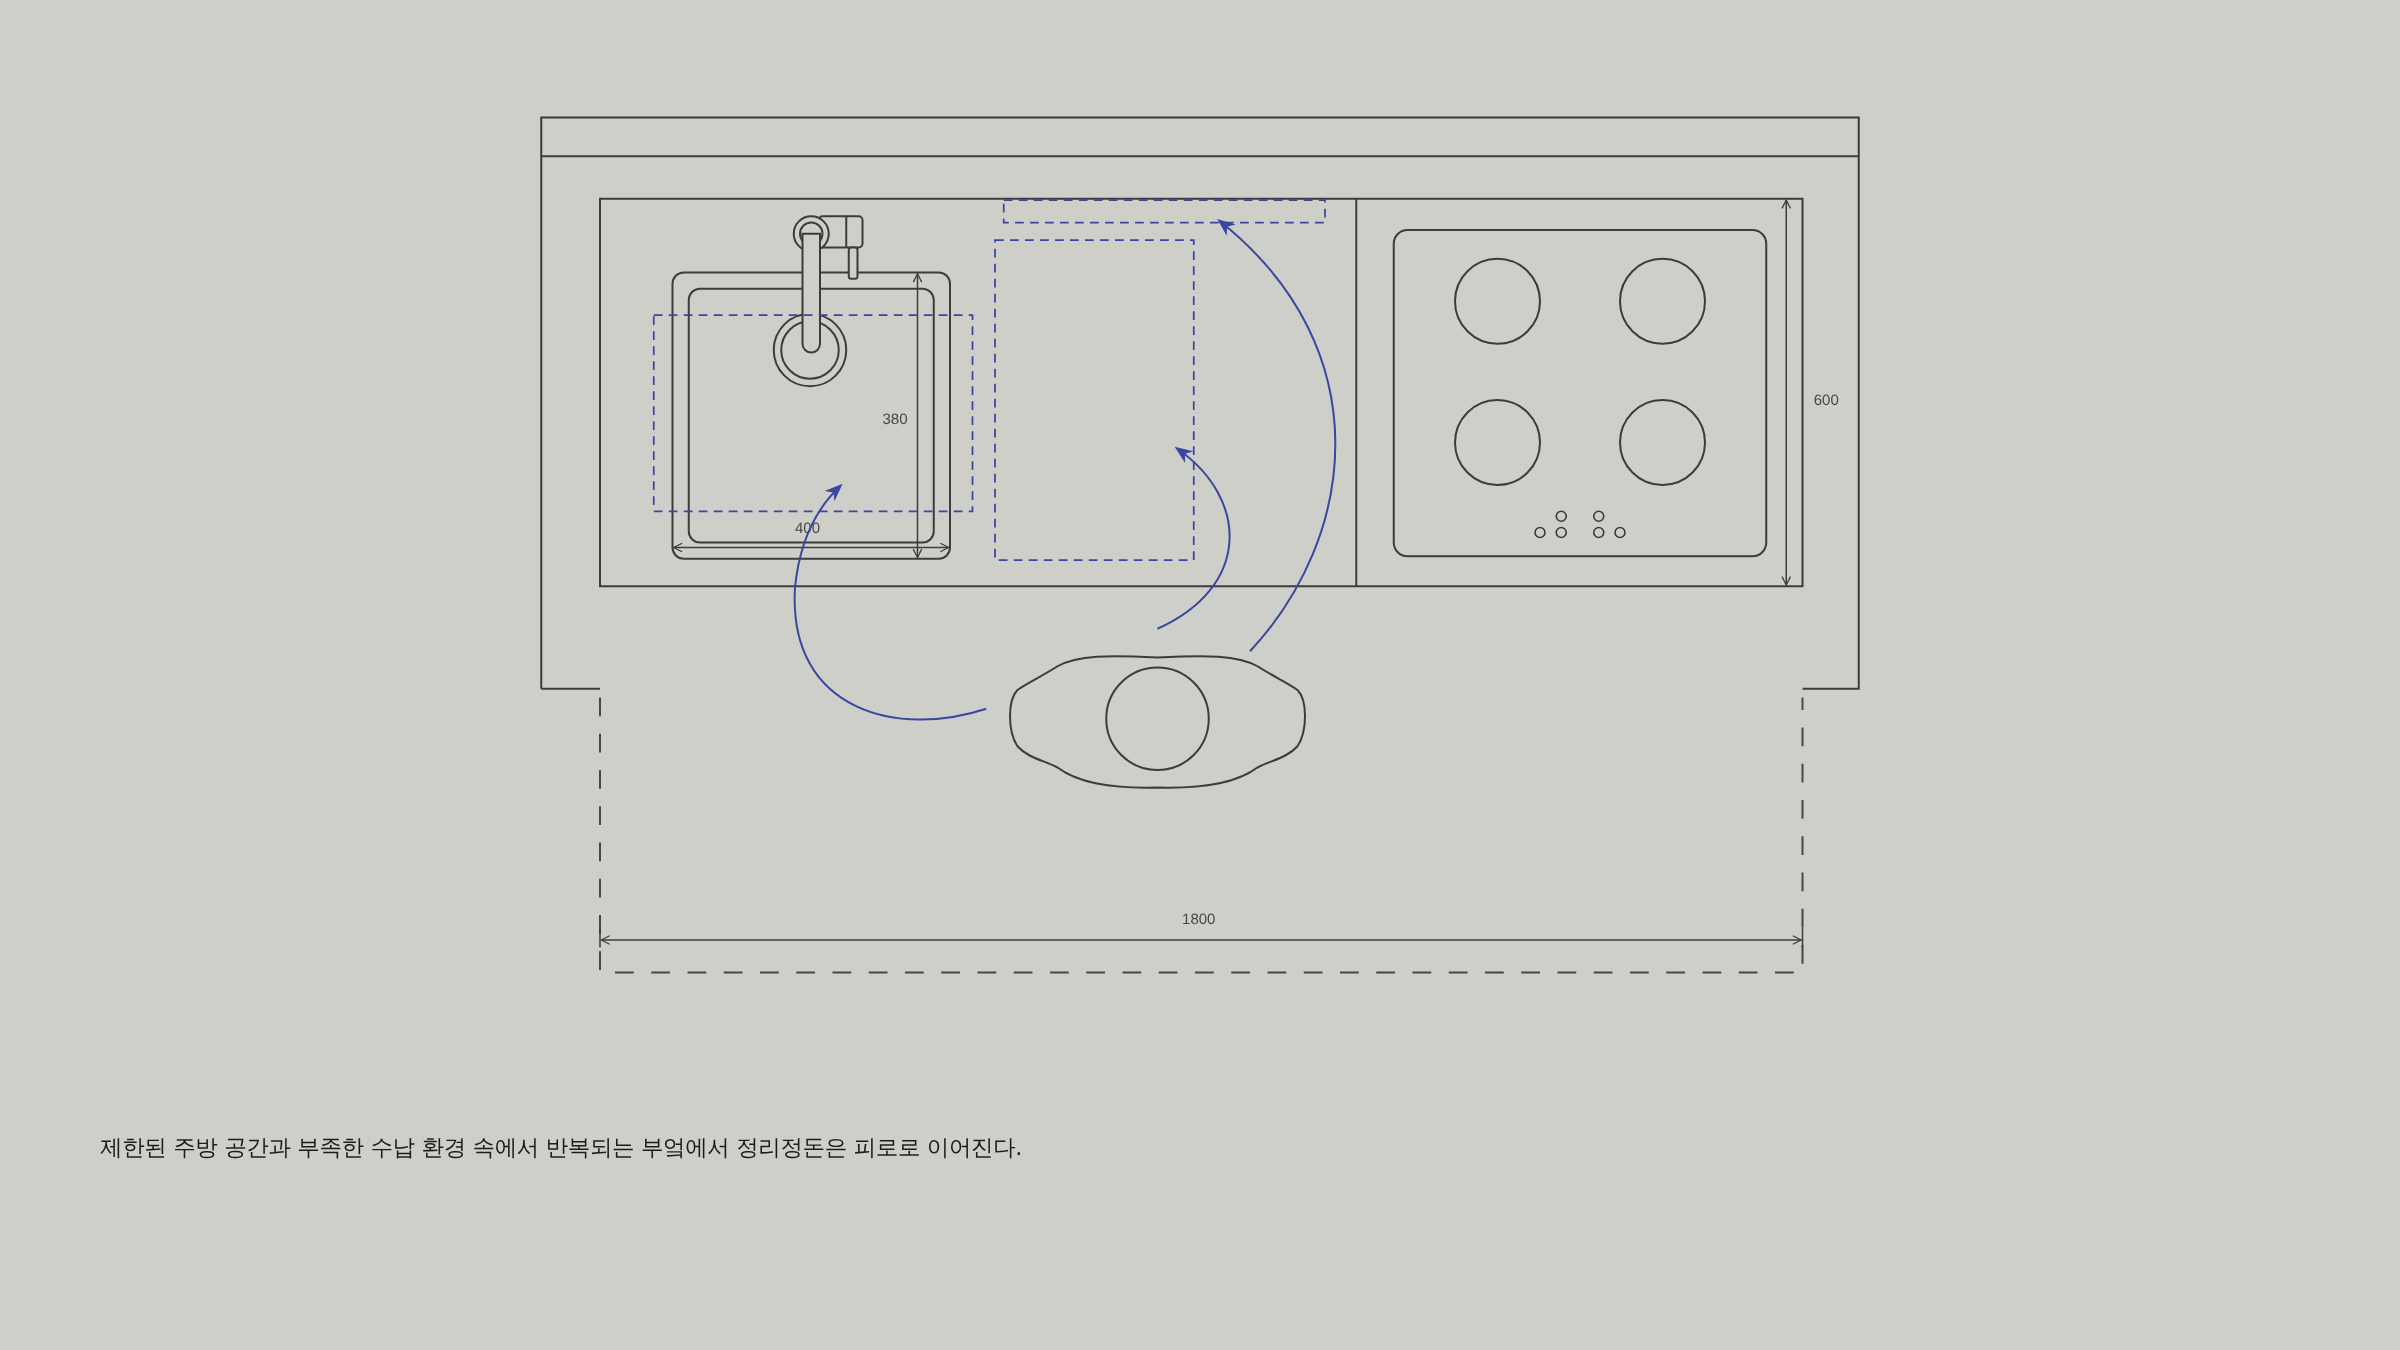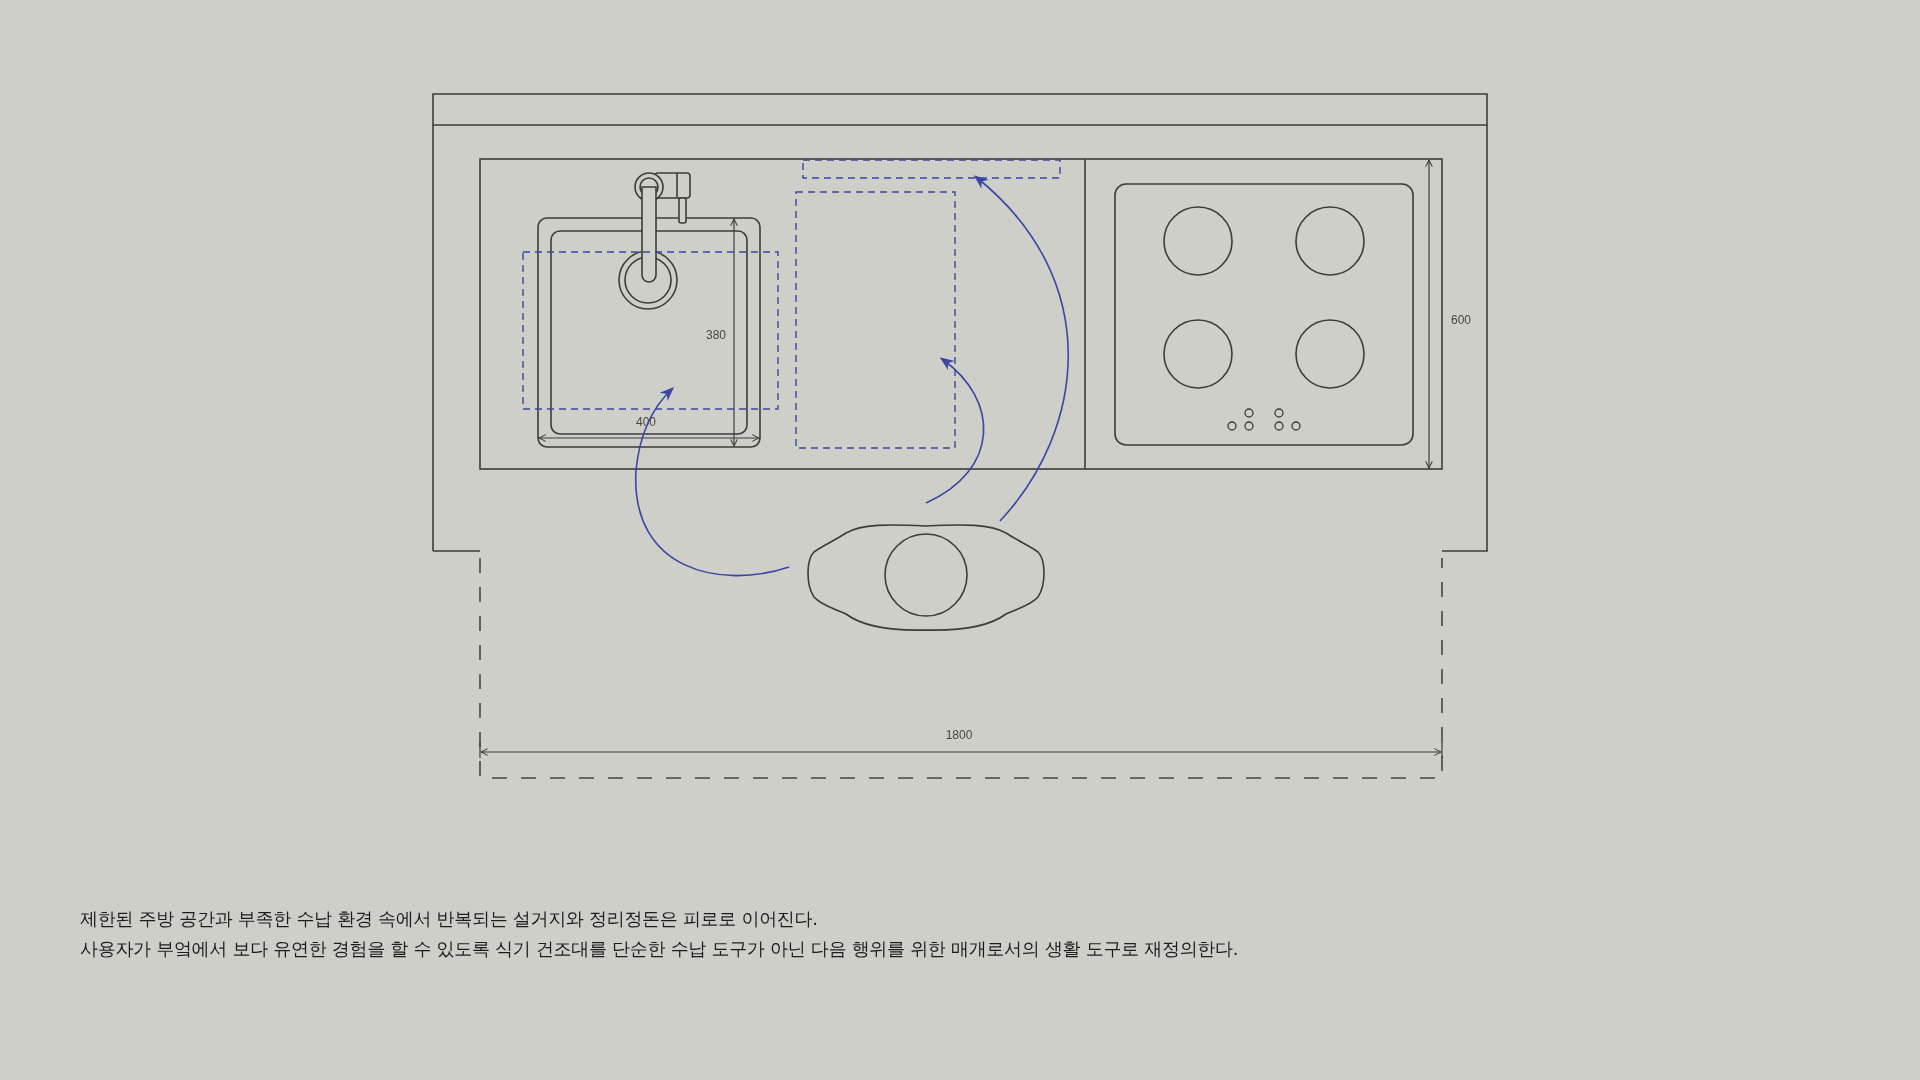--- a/index.html
+++ b/index.html
@@ -115,15 +115,14 @@
   </g>
 
   <g fill="none" stroke="#3a47a0" stroke-width="1.6">
     <path d="M789,567 C720,590 630,570 636,470 C640,430 655,405 672,389" marker-end="url(#blueArrow)"></path>
     <path d="M926,503 C1000,470 1000,400 942,359" marker-end="url(#blueArrow)"></path>
     <path d="M1000,521 C1085,430 1105,280 976,177" marker-end="url(#blueArrow)"></path>
   </g>
 </svg>
 
 <div class="caption">
-  <div>제한된 주방 공간과 부족한 수납 환경 속에서 반복되는 설거지와 정리정돈은 피로로 이어진다.</div>
-  <div>사용자가 부엌에서 보다 유연한 경험을 할 수 있도록 식기 건조대를 단순한 수납 도구가 아닌 다음 행위를 위한 매개로서의 생활 도구로 재정의한다.</div>
+  <div>제한된 주방 공간과 부족한 수납 환경 속에서 반복되는 부엌에서 정리정돈은 피로로 이어진다.</div>
 </div>
 
 </body></html>

